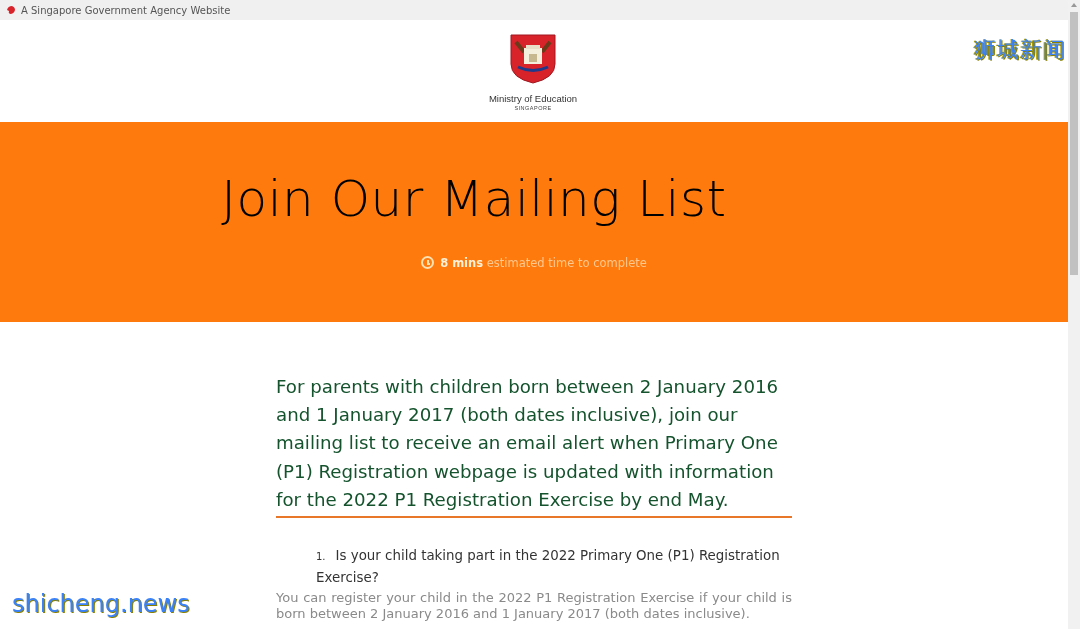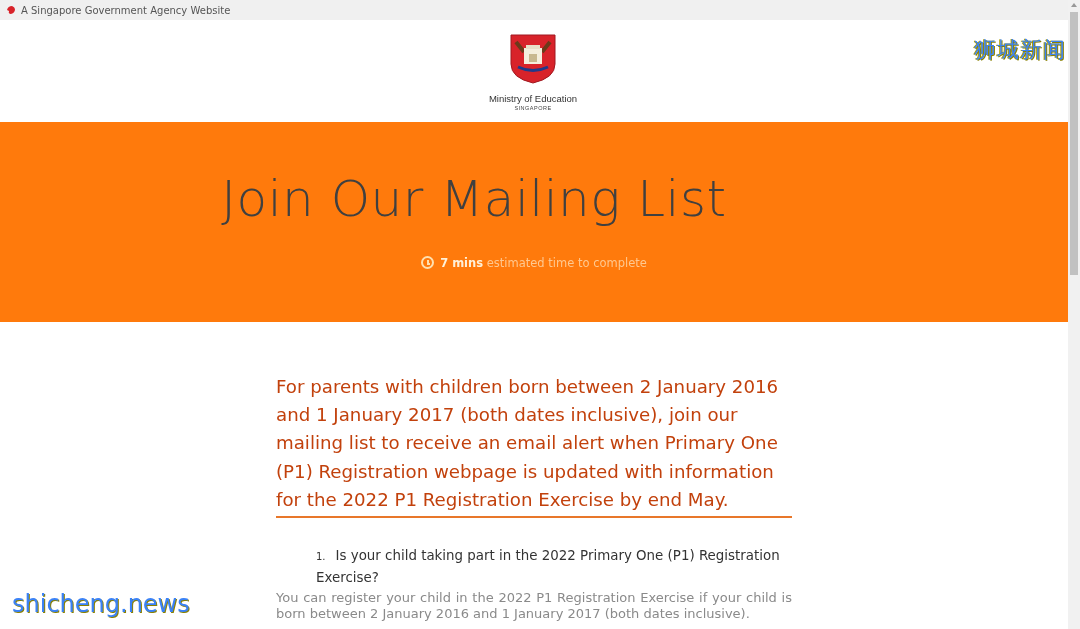--- a/index.html
+++ b/index.html
@@ -26,21 +26,21 @@
   .moe-sub {
     position: absolute; left: 470px; top: 85px; width: 126px; text-align: center;
     font-size: 5.5px; color: #444; letter-spacing: 0.5px; font-family: "Liberation Sans", sans-serif;
   }
 
   .hero {
     position: absolute; top: 122px; left: 0; width: 1068px; height: 200px; background: #ff7a0c;
   }
   .hero-title {
     position: absolute; top: 48px; left: 0; width: 948px; text-align: center;
-    font-size: 50px; font-weight: 200; color: #404040; letter-spacing: 0.5px;
+    font-size: 50px; font-weight: 200; color: #000000; letter-spacing: 0.5px;
     font-family: "DejaVu Sans", sans-serif;
     font-weight: lighter;
     -webkit-text-stroke: 0;
   }
   .est {
     position: absolute; top: 134px; left: 0; width: 1068px; text-align: center;
     font-size: 11.5px; color: #ffc890;
   }
   .est .clock {
     display: inline-block; width: 13px; height: 13px; border: 2px solid #ffe0b0; border-radius: 50%;
@@ -49,21 +49,21 @@
   .est .clock::after {
     content: ""; position: absolute; left: 3.5px; top: 1.5px; width: 2px; height: 4px; background: #ffe0b0;
   }
   .est .clock::before {
     content: ""; position: absolute; left: 3.5px; top: 4.5px; width: 3px; height: 2px; background: #ffe0b0;
   }
   .est .mins { font-weight: bold; color: #fff0d8; }
 
   .intro {
     position: absolute; top: 373px; left: 276px; width: 516px;
-    font-size: 18.2px; line-height: 28.2px; color: #c2410c;
+    font-size: 18.2px; line-height: 28.2px; color: #14532d;
     border-bottom: 2px solid #e8772a; padding-bottom: 2px;
   }
 
   .q1 {
     position: absolute; top: 545px; left: 276px; width: 516px;
     font-size: 13.4px; line-height: 21px; color: #333; margin-left: 40px;
   }
   .q1 .num { font-size: 10px; margin-right: 10px; }
   .q1-help {
     position: absolute; top: 590px; left: 276px; width: 516px;
@@ -111,21 +111,21 @@
     <path d="M8 33 Q23 40 38 33" stroke="#1f3a8a" stroke-width="3" fill="none"></path>
     <path d="M12 38 Q23 43 34 38" stroke="#d8232a" stroke-width="2" fill="none"></path>
   </svg>
   <div class="moe-name">Ministry of Education</div>
   <div class="moe-sub">SINGAPORE</div>
 </div>
 
 <div class="hero">
   <h1 class="hero-title">Join Our Mailing List</h1>
   <div class="est">
-    <span class="clock"></span><span class="mins">7 mins</span>
+    <span class="clock"></span><span class="mins">8 mins</span>
     <span>estimated time to complete</span>
   </div>
 </div>
 
 <p class="intro">For parents with children born between 2 January 2016 and 1 January 2017 (both dates inclusive), join our mailing list to receive an email alert when Primary One (P1) Registration webpage is updated with information for the 2022 P1 Registration Exercise by end May.</p>
 
 <div class="q1">
   <span class="num">1.</span><span>Is your child taking part in the 2022 Primary One (P1) Registration Exercise?</span>
 </div>
 <p class="q1-help">You can register your child in the 2022 P1 Registration Exercise if your child is born between 2 January 2016 and 1 January 2017 (both dates inclusive).</p>

